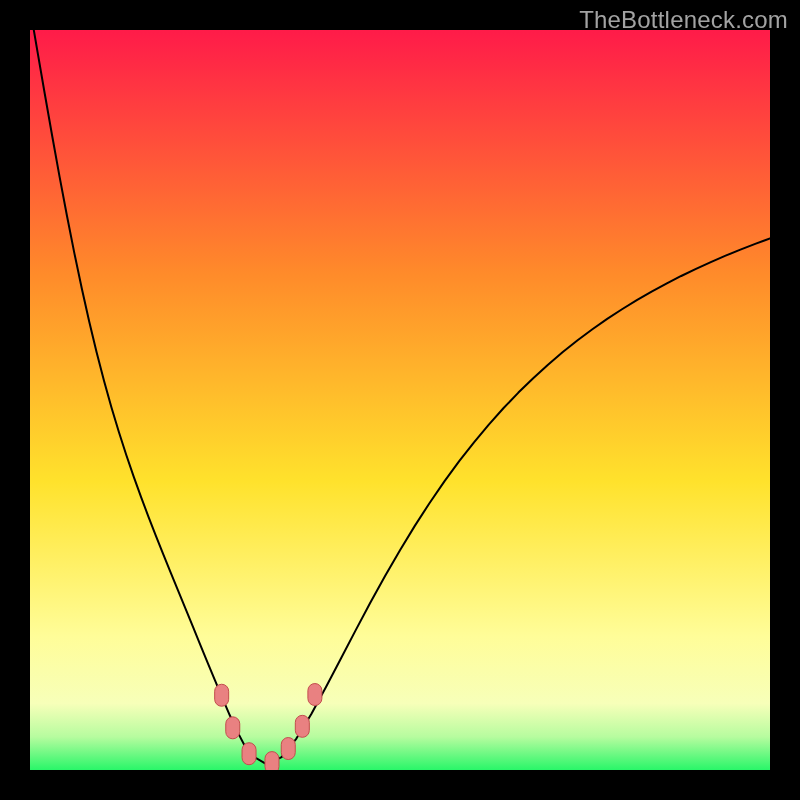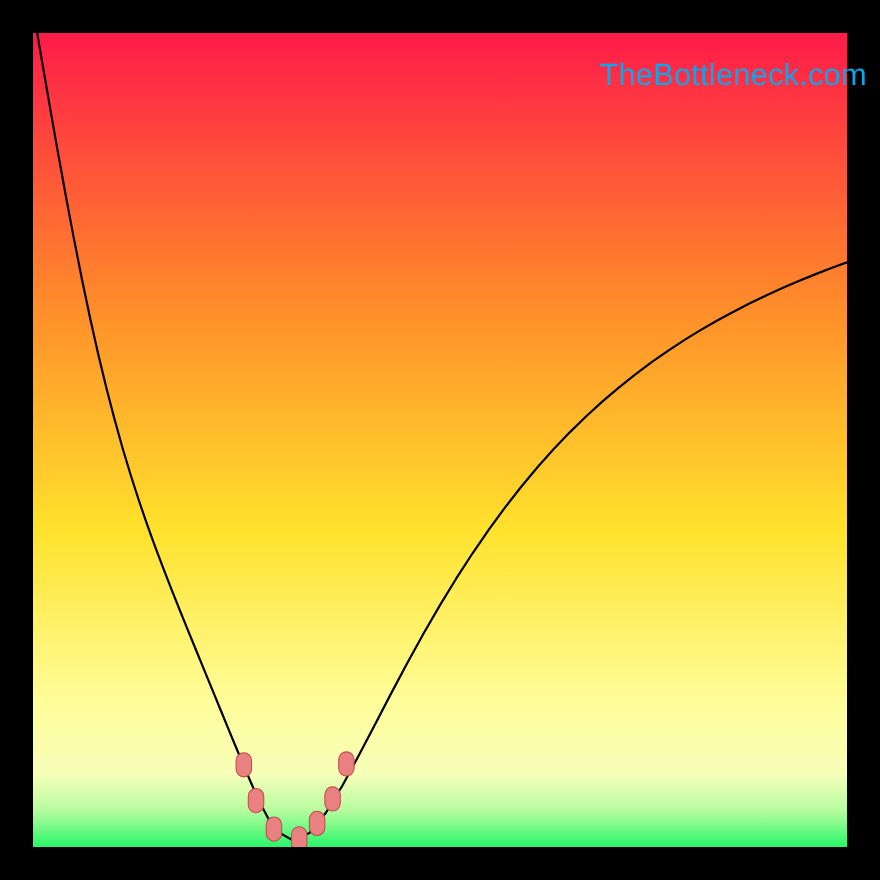--- a/index.html
+++ b/index.html
@@ -16,26 +16,25 @@
     left: 0;
     top: 0;
     width: 800px;
     height: 800px;
     background: #000000;
   }
   .watermark {
     position: absolute;
     top: 6px;
     right: 12px;
-    color: #0ea5e9;
-    font-size: 28px;
+    color: #a3a3a3;
+    font-size: 24px;
     font-weight: 500;
     letter-spacing: 0.2px;
     z-index: 50;
-    margin-top: 46px;
   }
   svg.plot {
     position: absolute;
     left: 30px;
     top: 30px;
     width: 740px;
     height: 740px;
     display: block;
   }
 </style>

